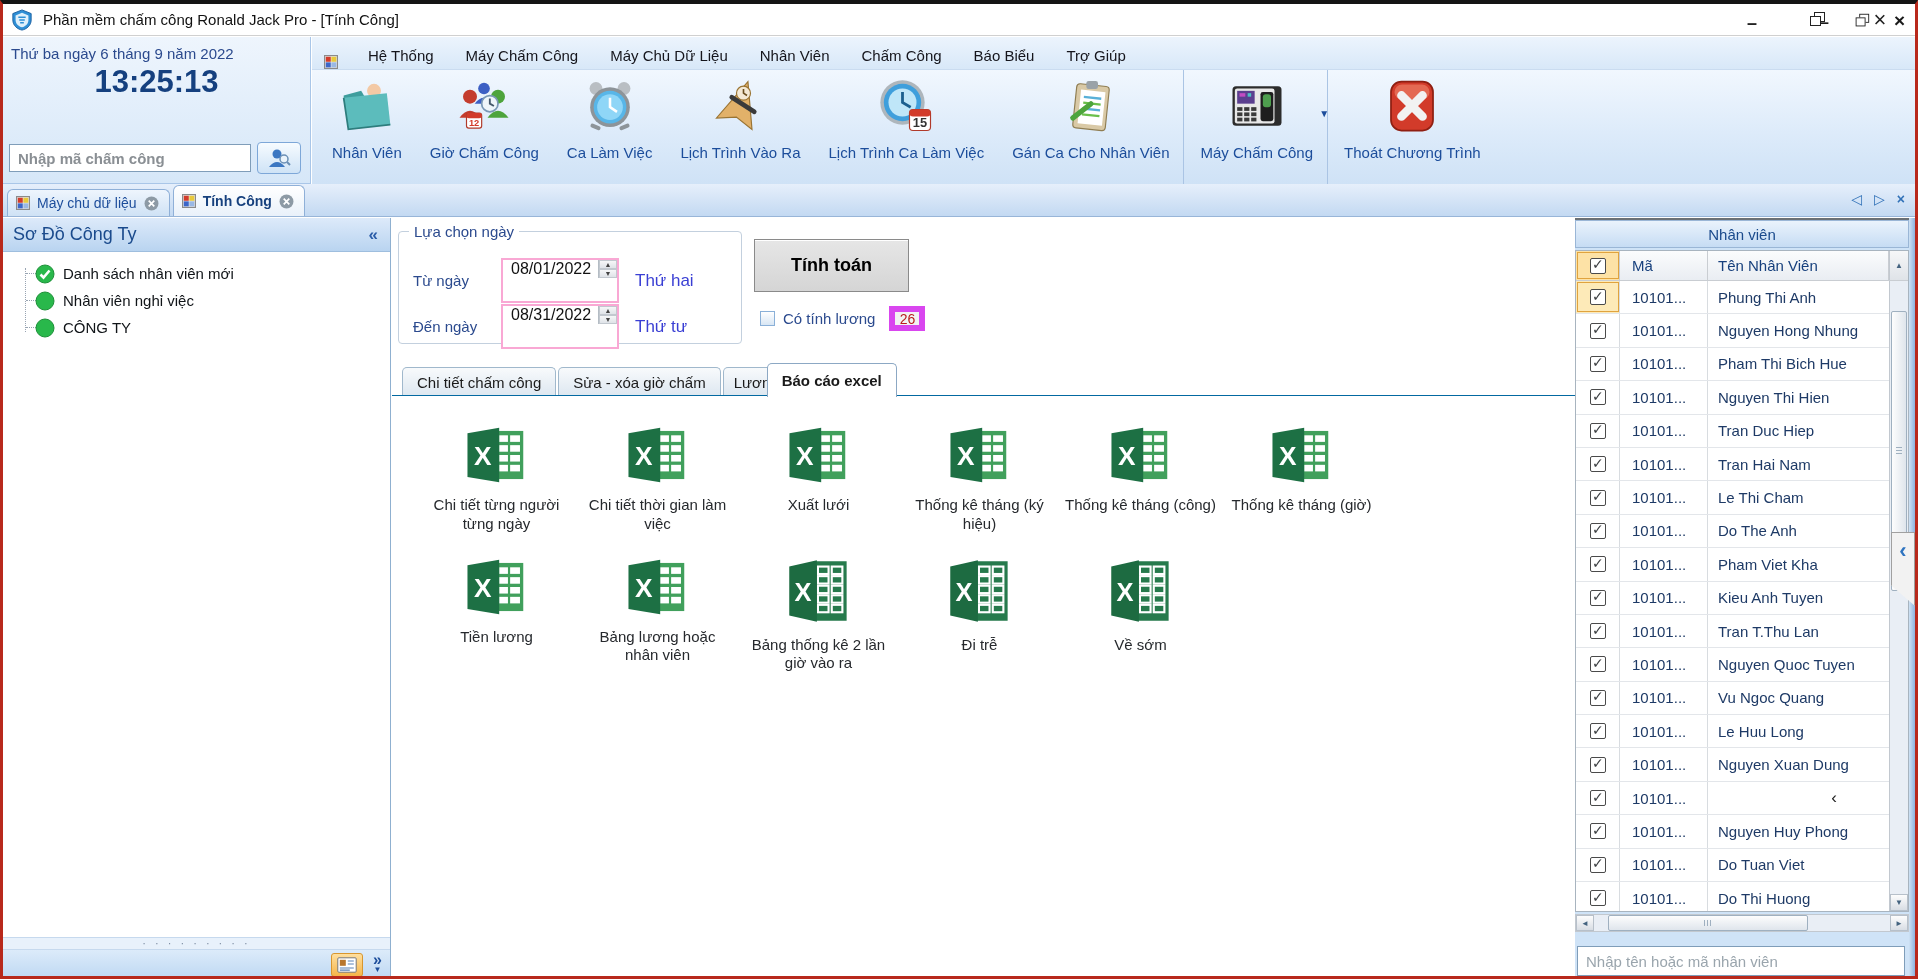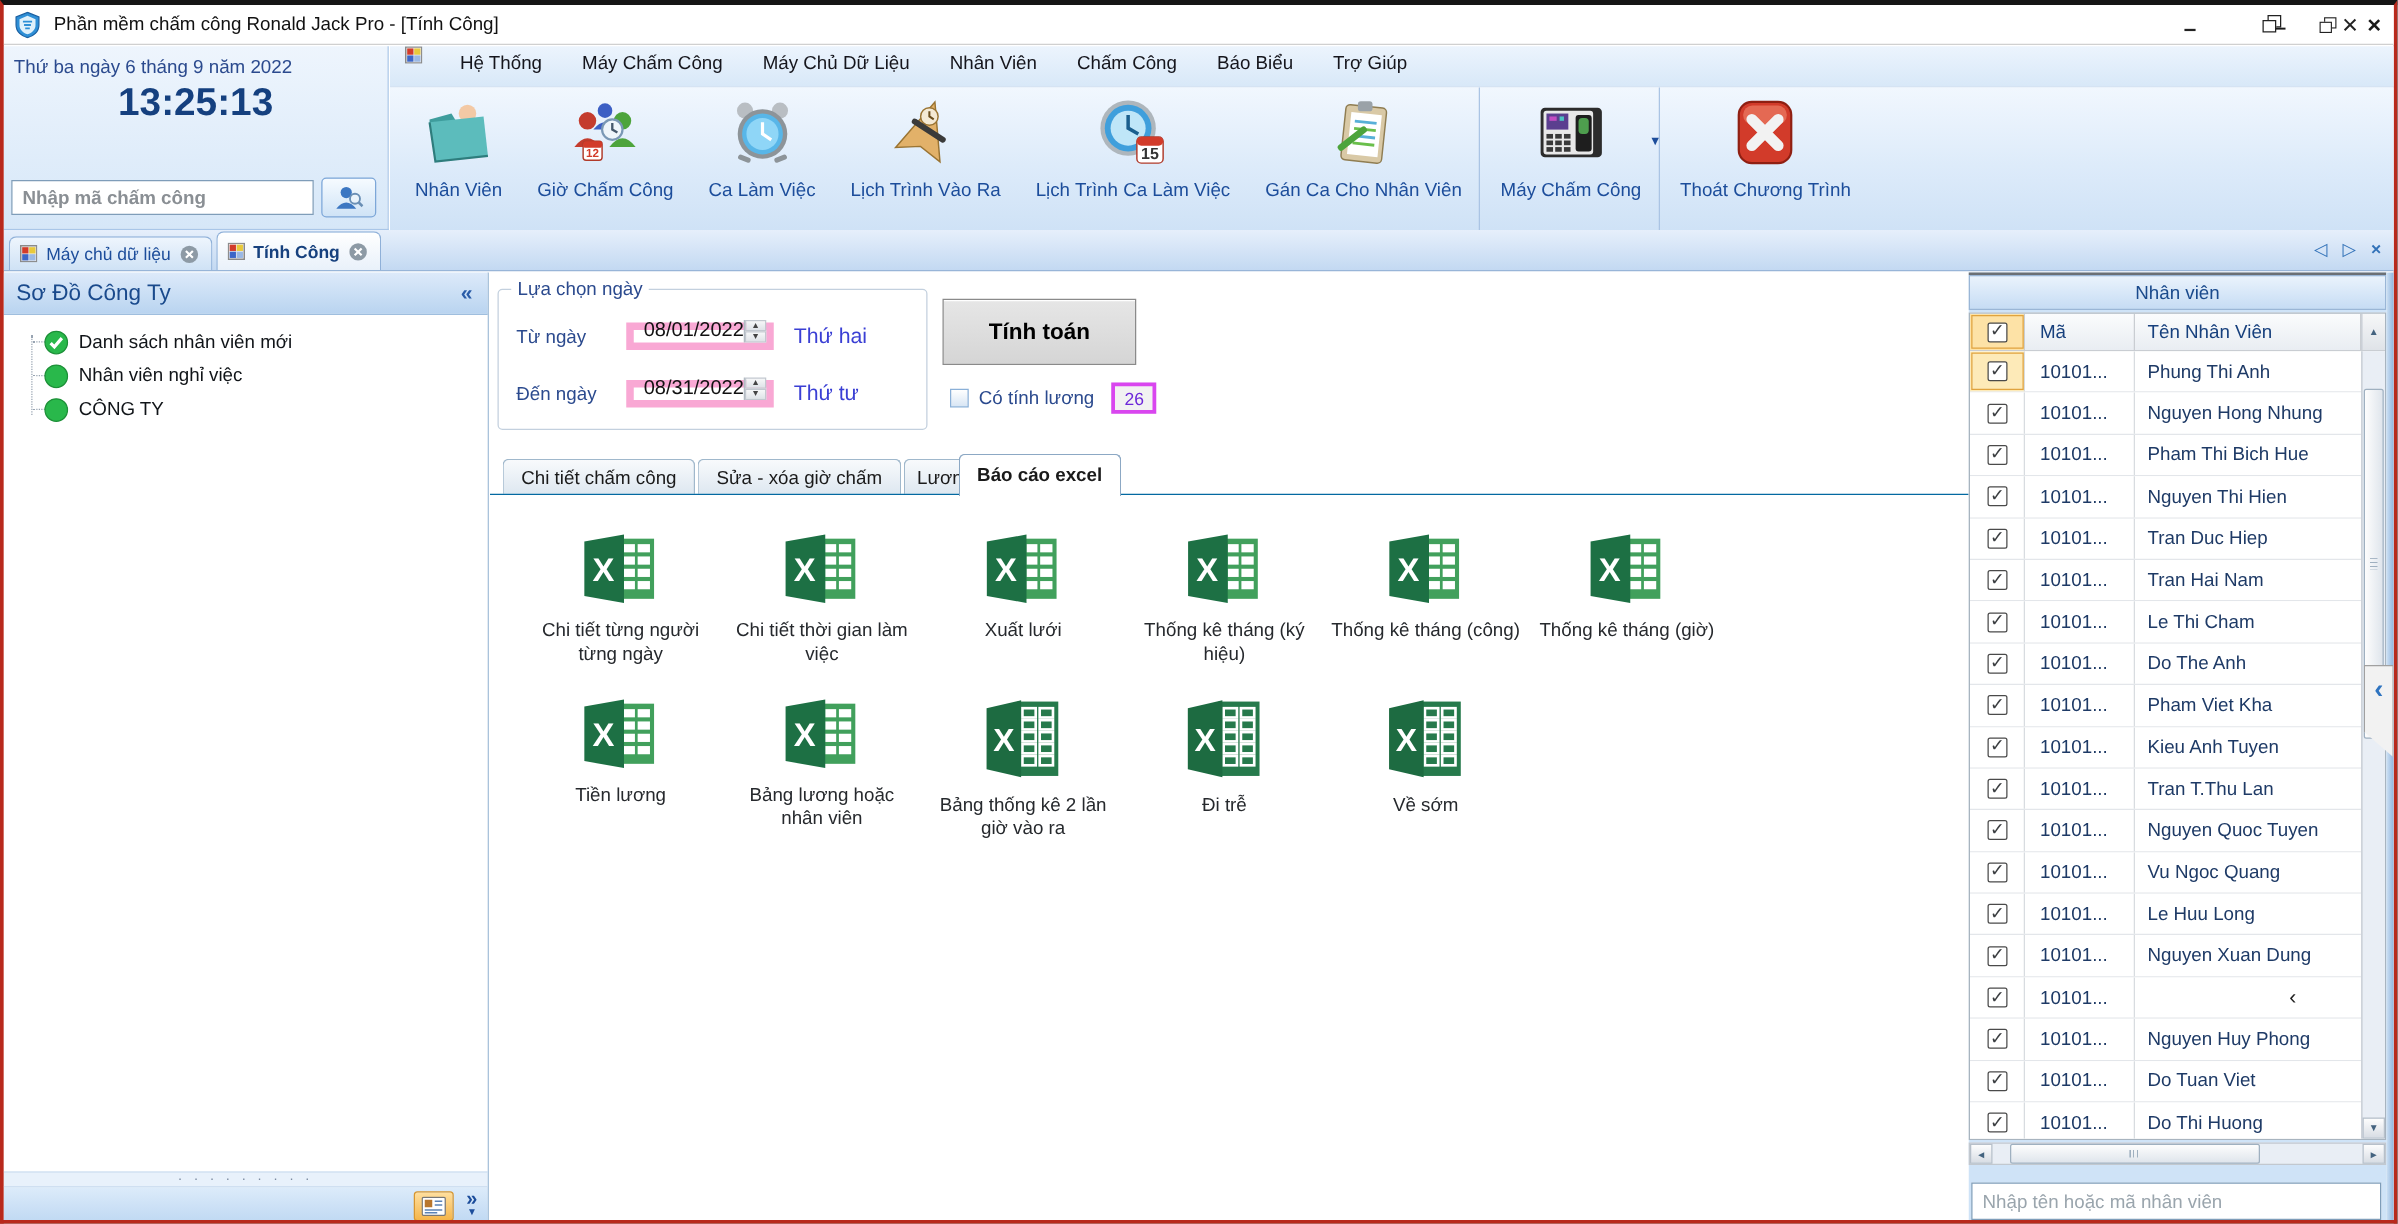--- a/index.html
+++ b/index.html
@@ -20,21 +20,21 @@
   .wc.close{font-size:22px;font-weight:400;}
   
   .lefttop{position:absolute;left:0;top:33px;width:308px;height:147px;background:linear-gradient(#eef5fd,#d6e7f8);border-right:1px solid #a9c6e8;border-bottom:1px solid #a9c6e8;}
   .lt-date{padding:8px 0 0 8px;font-size:15px;color:#2b4a8e;}
   .lt-time{text-align:center;font-size:31px;font-weight:bold;color:#15407f;margin-top:2px;}
   .lt-inputrow{position:absolute;left:6px;bottom:9px;display:flex;align-items:center;gap:6px;}
   .lt-input{width:242px;height:28px;border:1px solid #7f9db9;font-size:15px;padding:0 8px;color:#333;background:#fff;font-weight:bold;}
   .lt-input::placeholder{color:#8a8f94;}
   .lt-btn{width:44px;height:32px;border:1px solid #7da7d8;border-radius:4px;background:linear-gradient(#f6fbff,#cfe3f6);display:flex;align-items:center;justify-content:center;}
   
-  .menubar{position:absolute;left:309px;top:33px;width:1603px;height:33px;background:linear-gradient(#ecf4fd,#d8e8f8);display:flex;align-items:flex-start;border-bottom:1px solid #cadcf0;}
+  .menubar{position:absolute;left:309px;top:33px;width:1603px;height:33px;background:linear-gradient(#ecf4fd,#d8e8f8);display:flex;align-items:flex-end;border-bottom:1px solid #cadcf0;}
   .menu-formicon{width:14px;height:14px;margin:0 14px 0 12px;}
   .menu-item{font-size:15px;color:#15151c;padding:5px 16px;cursor:default;}
   .mdi-controls{position:absolute;right:10px;top:0;height:33px;display:flex;align-items:center;gap:26px;}
   .mdic{color:#1a1a1a;display:flex;align-items:center;justify-content:center;}
   .mdic.min{font-size:16px;font-weight:bold;padding-top:5px;}
   .mdic .restore-glyph{transform:scale(.9);}
   .mdic.close{font-size:19px;font-weight:bold;}
   
   .toolbar{position:absolute;left:309px;top:66px;width:1603px;height:114px;background:linear-gradient(#f1f7fe 0%,#ddebfa 55%,#cfe2f6 100%);display:flex;align-items:stretch;padding-left:6px;}
   .tb-item{position:relative;display:flex;flex-direction:column;align-items:center;justify-content:flex-start;padding:6px 14px 4px;cursor:default;}
@@ -70,30 +70,30 @@
   .sb-more .gg{font-size:16px;font-weight:bold;}
   .sb-more .dn{font-size:8px;}
   
   .main{position:absolute;left:389px;top:214px;width:1183px;height:762px;background:#fff;}
   .groupbox{position:absolute;left:6px;top:13px;width:344px;height:113px;border:1px solid #c3d0de;border-radius:4px;}
   .gb-legend{position:absolute;left:10px;top:-9px;background:#fff;padding:0 5px;font-size:15px;color:#2b4a8e;}
   .gb-row{position:absolute;left:14px;display:flex;align-items:center;}
   .gb-row.r1{top:26px;}
   .gb-row.r2{top:72px;}
   .gb-label{width:88px;font-size:15px;color:#2b4a8e;}
-  .datefield{width:118px;height:22px;border:6px solid #f9a8d4;background:#fff;display:flex;align-items:flex-end;}
+  .datefield{width:118px;height:45px;border:2px solid #f9a8d4;background:#fff;display:flex;align-items:flex-start;}
   .datefield .val{flex:1;font-size:16px;color:#111;display:flex;align-items:center;padding-left:8px;}
   .spin{width:19px;border-left:1px solid #b4bcc4;display:flex;flex-direction:column;}
   .spin span{flex:1;display:flex;align-items:center;justify-content:center;font-size:7px;color:#444;background:linear-gradient(#f6f7f8,#dfe3e8);border:1px solid #c2c8cf;}
   .dayname{font-size:17px;color:#3a3fd4;margin-left:16px;white-space:nowrap;}
   .calc-btn{position:absolute;left:362px;top:21px;width:155px;height:53px;background:linear-gradient(#e6e6e6,#d5d5d5);border:1px solid #8a8a8a;box-shadow:inset 0 1px 0 #fff;font-size:18px;font-weight:bold;color:#000;display:flex;align-items:center;justify-content:center;cursor:default;}
   .calc-row{position:absolute;left:368px;top:88px;display:flex;align-items:center;gap:8px;}
   .cbx{width:15px;height:15px;border:1px solid #8ab0d8;background:linear-gradient(#ffffff,#d8e6f4);}
   .calc-label{font-size:15px;color:#2b4a8e;}
-  .daysbox{width:36px;height:25px;background:#f2f2f2;border:3px solid #d946ef;color:#6d28d9;font-size:14px;display:flex;align-items:center;justify-content:center;margin-left:6px;}
+  .daysbox{width:36px;height:25px;background:#f2f2f2;border:6px solid #d946ef;color:#b91c1c;font-size:14px;display:flex;align-items:center;justify-content:center;margin-left:6px;}
   .rtabs{position:absolute;left:10px;top:143px;width:1160px;height:35px;display:flex;align-items:flex-end;}
   .rtab{height:29px;padding:0 14px;display:flex;align-items:center;font-size:15px;color:#1a1a1a;background:linear-gradient(#f8fafc,#dde7f0);border:1px solid #a0b8cc;border-bottom:none;border-radius:5px 5px 0 0;margin-right:2px;white-space:nowrap;cursor:default;}
   .rtab.clip{width:52px;padding:0 0 0 10px;overflow:hidden;}
   .rtab.active{height:34px;background:#fff;font-weight:bold;margin-left:-10px;z-index:2;border-color:#8ca8c4;margin-bottom:-1px;}
   .tabpage{position:absolute;left:0px;top:177px;width:1183px;height:585px;border-top:1px solid #0369a1;background:#fff;padding:28px 0 0 24px;}
   .xl-row{display:flex;align-items:flex-start;}
   .xl-row.second{margin-top:22px;}
   .xl-item{width:161px;display:flex;flex-direction:column;align-items:center;cursor:default;}
   .xl-svg{width:70px;height:62px;}
   .xl-item.v2 .xl-svg{width:68px;height:70px;}

